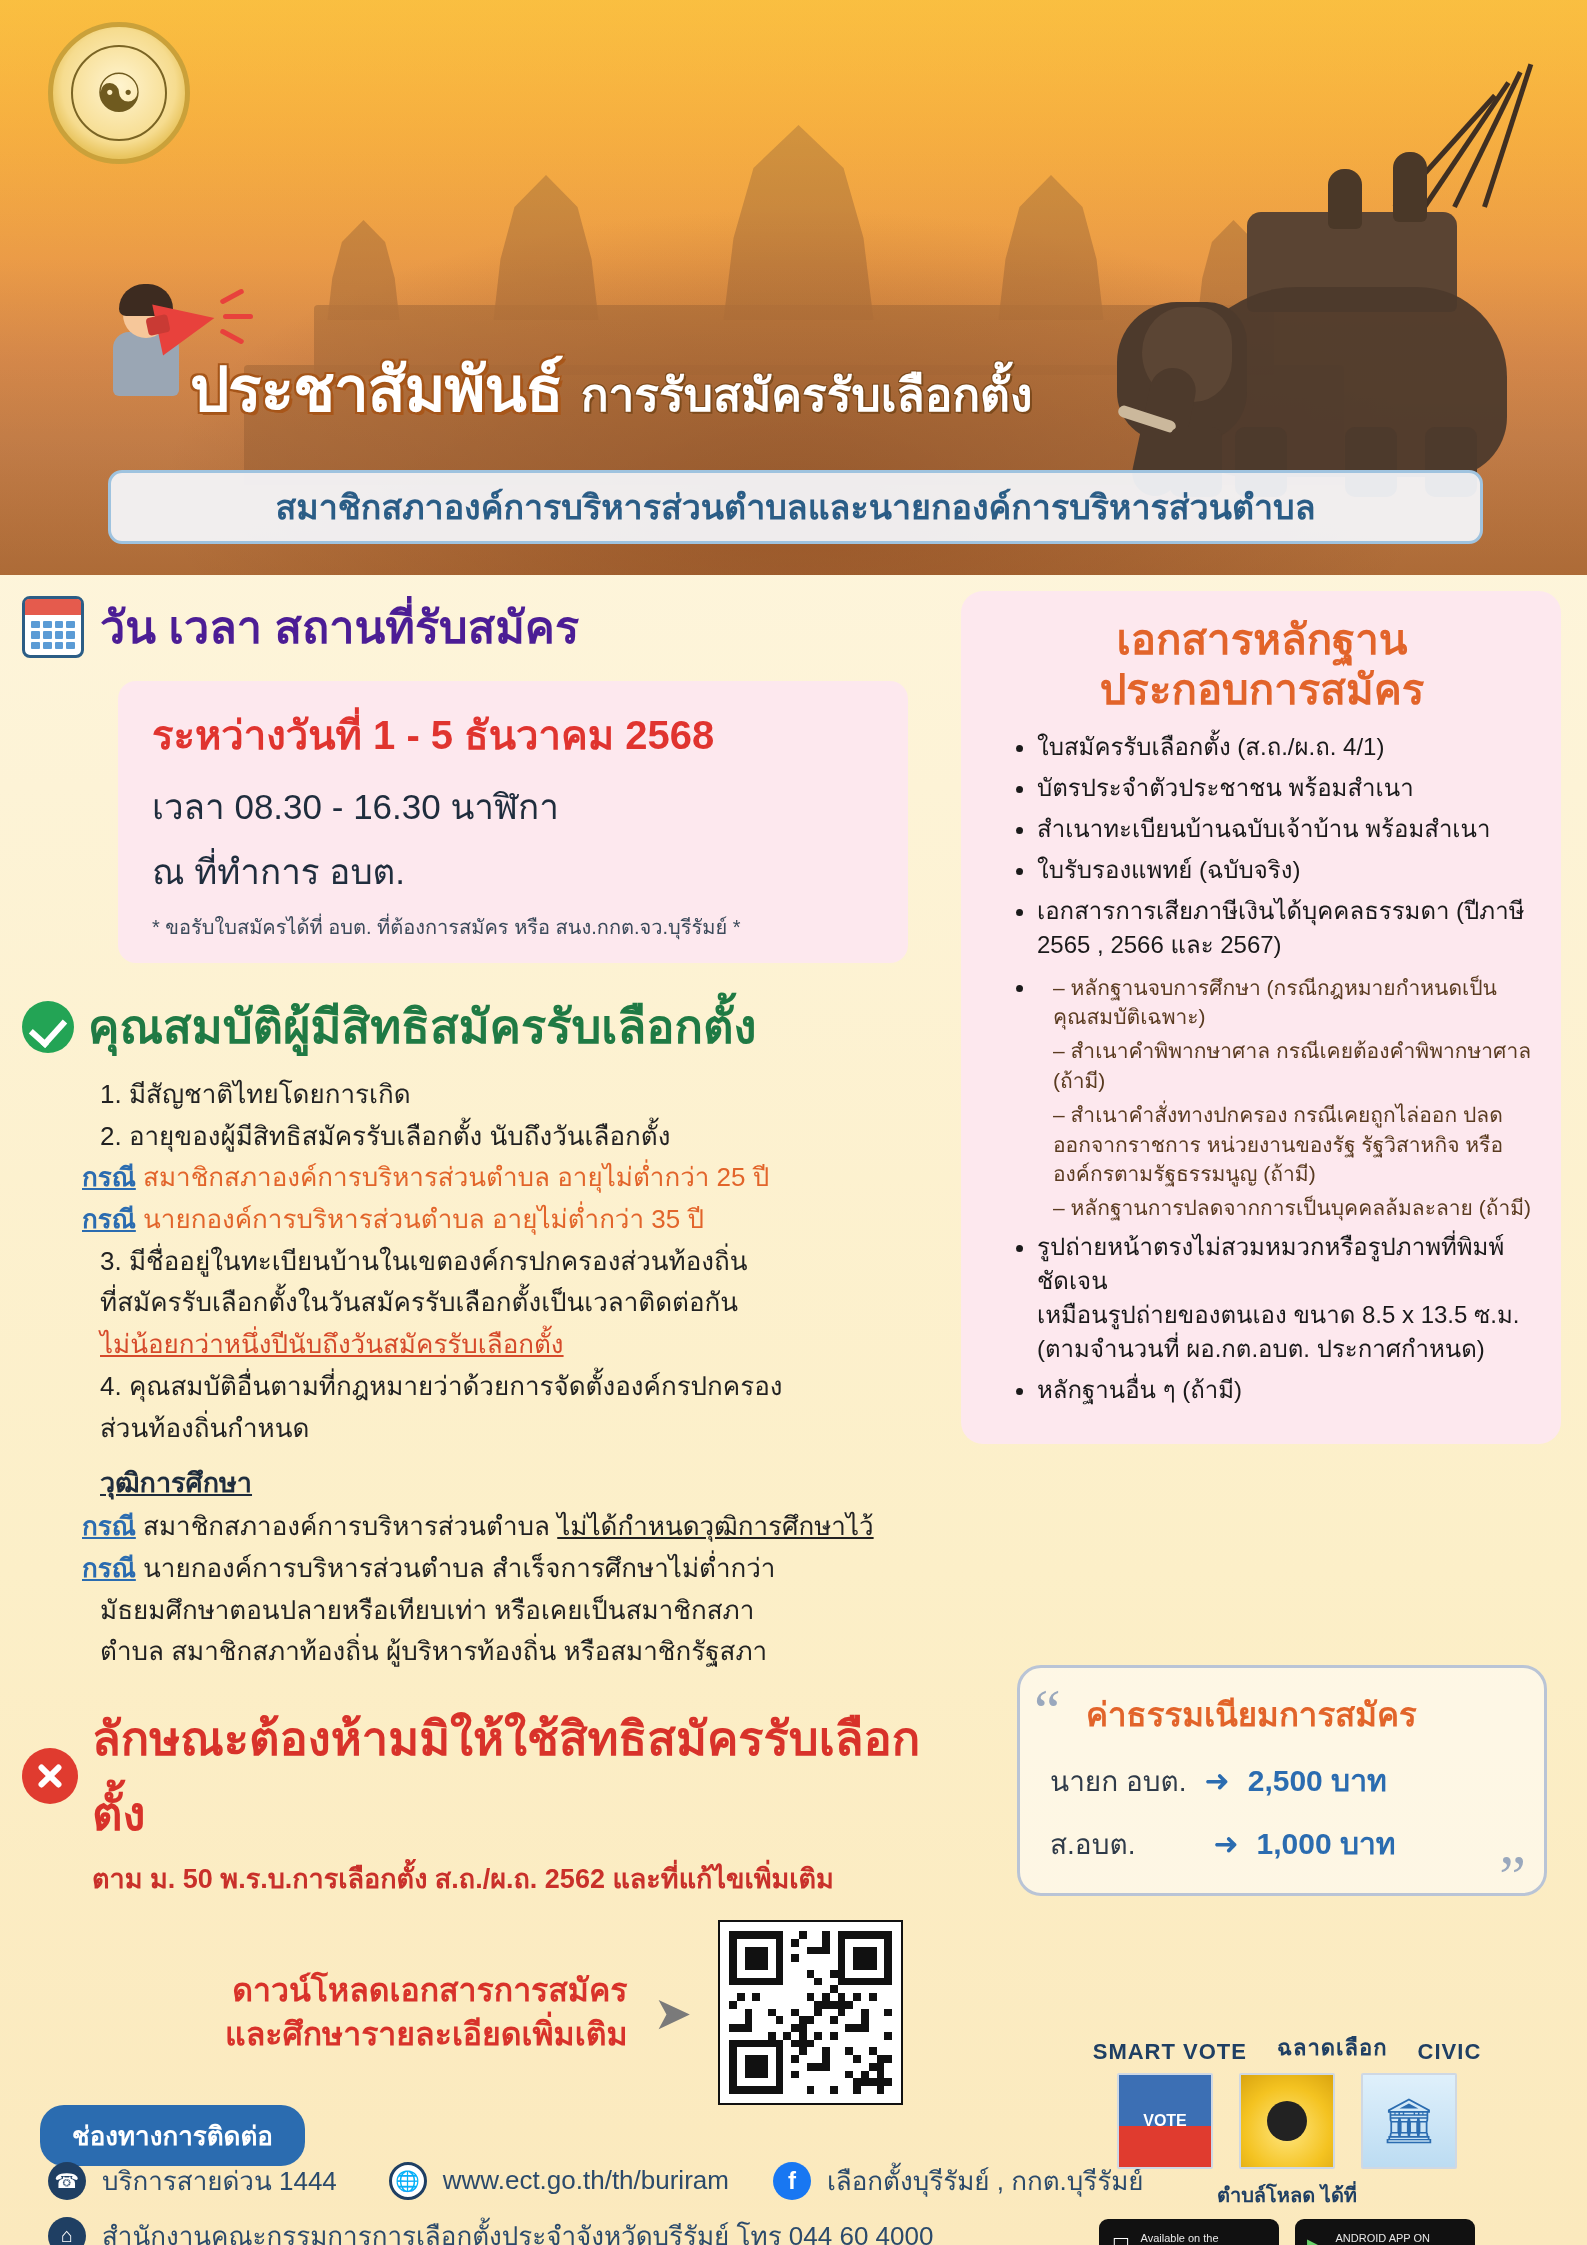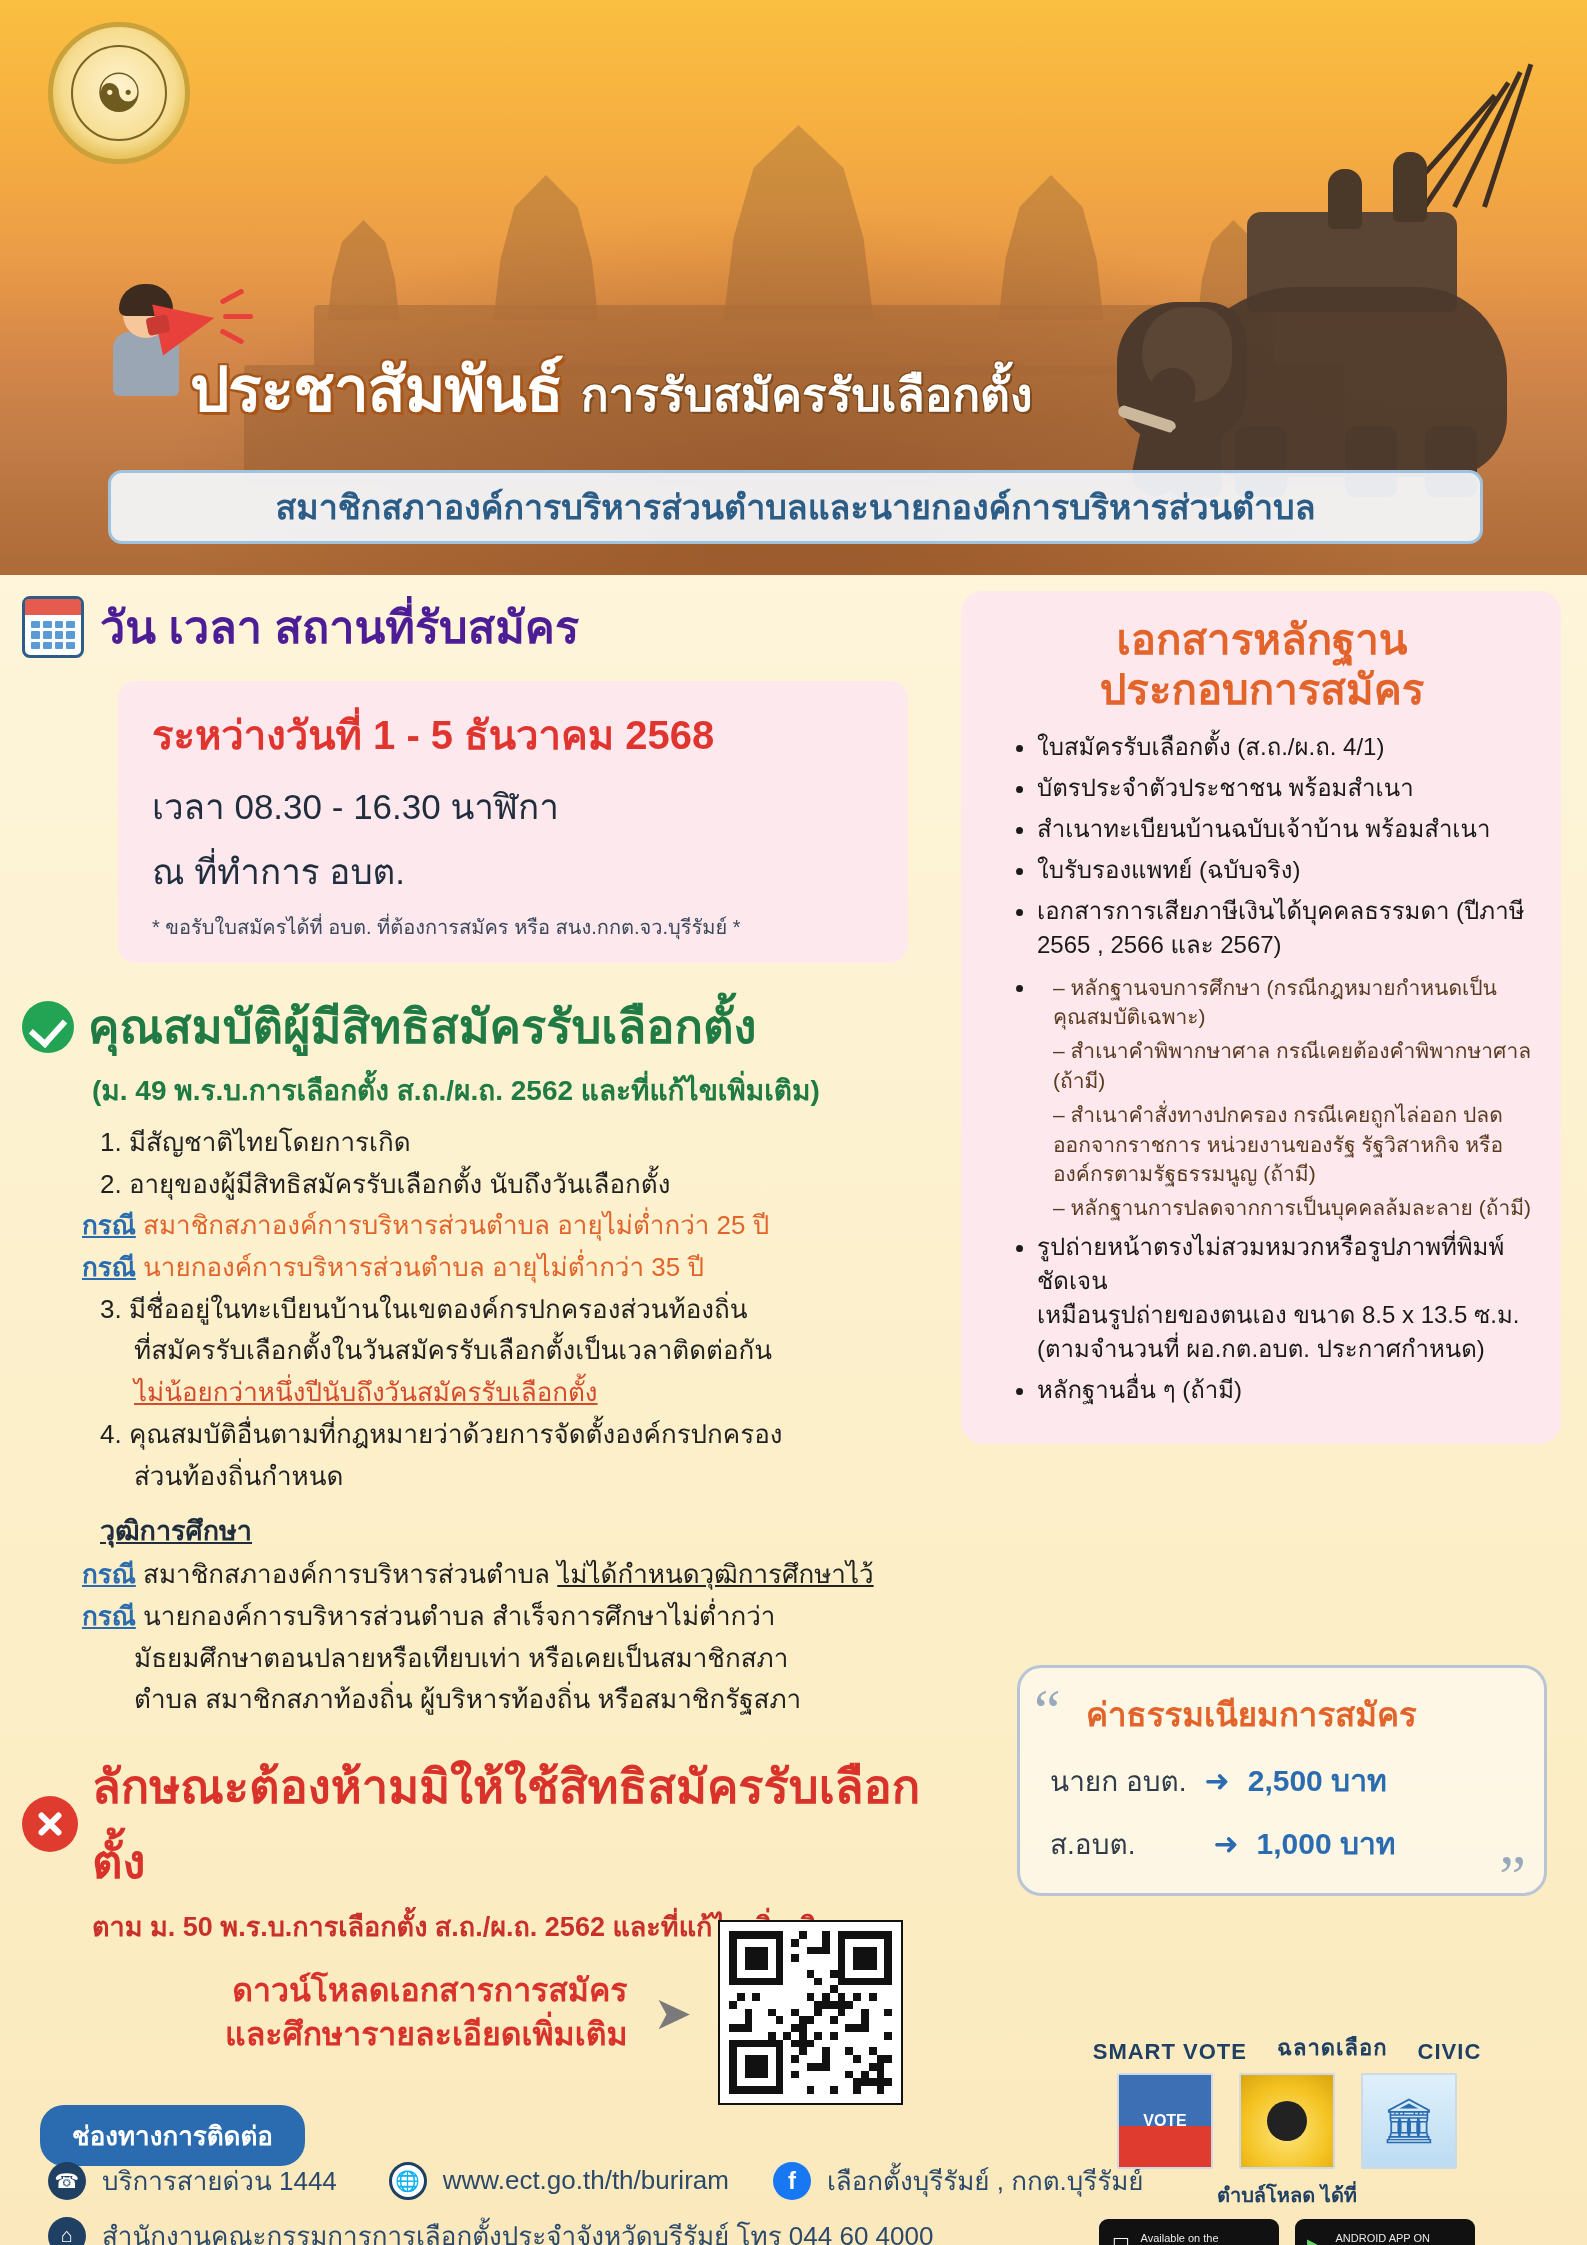--- a/index.html
+++ b/index.html
@@ -116,21 +116,21 @@
   .x-icon { width:56px; height:56px; border-radius:50%; background:#e03b2f; position:relative; flex:none;}
   .x-icon:before,.x-icon:after{content:""; position:absolute; left:13px; top:25px; width:30px; height:6px; background:#fff; border-radius:3px;}
   .x-icon:before{transform:rotate(45deg);} .x-icon:after{transform:rotate(-45deg);}
   .sec-title-green { font-size:47px; font-weight:bold; color:#1f7a44; }
   .sec-title-red { font-size:47px; font-weight:bold; color:#d8322a; }
   .sec-sub { font-size:28px; font-weight:bold; color:#1f7a44; margin:4px 0 0 70px;}
   .sec-sub-red { font-size:27px; font-weight:bold; color:#c9302a; margin:6px 0 0 70px;}
 
   .list { margin:12px 0 0 78px; font-size:26px; color:#222; line-height:1.45;}
   .list .li { margin-bottom:4px;}
-  .ind { margin-left:34px; }
+  .ind { }
   .kase { color:#2b6cb0; text-decoration:underline; font-weight:bold;}
   .orange { color:#e2642a; }
   .ul-red { color:#d64a2a; text-decoration:underline;}
   .ul-dark { text-decoration:underline;}
   .edu-head { margin:14px 0 4px 78px; font-size:27px; font-weight:bold; color:#1f2d3d; text-decoration:underline;}
 
   
   .doc-card {
     background:#fde8ee; border-radius:22px; padding:24px 28px 30px 30px; width:600px;
   }
@@ -279,21 +279,20 @@
       <div class="date-big">ระหว่างวันที่ 1 - 5 ธันวาคม 2568</div>
       <div class="date-time">เวลา 08.30 - 16.30 นาฬิกา</div>
       <div class="date-place">ณ ที่ทำการ อบต.</div>
       <div class="date-note">* ขอรับใบสมัครได้ที่ อบต. ที่ต้องการสมัคร หรือ สนง.กกต.จว.บุรีรัมย์ *</div>
     </div>
 
     <div class="sec-head">
       <div class="ok-icon"></div>
       <div class="sec-title-green">คุณสมบัติผู้มีสิทธิสมัครรับเลือกตั้ง</div>
     </div>
-    <div class="sec-sub">(ม. 49 พ.ร.บ.การเลือกตั้ง ส.ถ./ผ.ถ. 2562 และที่แก้ไขเพิ่มเติม)</div>
 
     <div class="list">
       <div class="li">1. มีสัญชาติไทยโดยการเกิด</div>
       <div class="li">2. อายุของผู้มีสิทธิสมัครรับเลือกตั้ง นับถึงวันเลือกตั้ง</div>
       <div class="li" style="margin-left:-18px;">
         <span class="kase">กรณี</span>
         <span class="orange">สมาชิกสภาองค์การบริหารส่วนตำบล อายุไม่ต่ำกว่า 25 ปี</span>
       </div>
       <div class="li" style="margin-left:-18px;">
         <span class="kase">กรณี</span>

